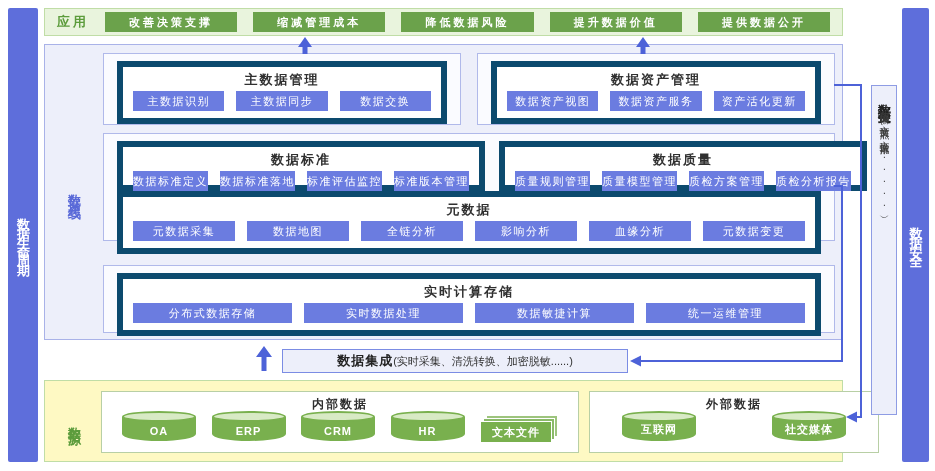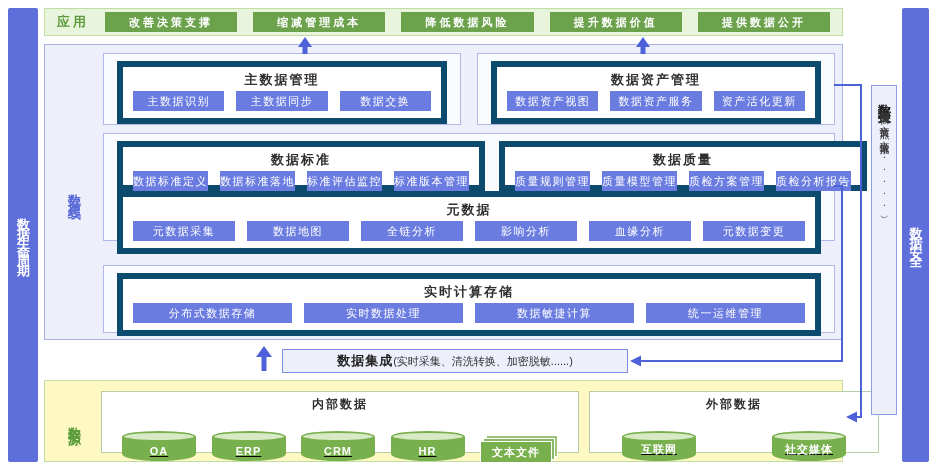--- a/index.html
+++ b/index.html
@@ -48,21 +48,21 @@
   #integration-box b{font-size:13px;color:#222;letter-spacing:1px;}
   #integration-box span{font-size:11px;color:#333;}
 
   
   #source-box{position:absolute;left:44px;top:380px;width:799px;height:82px;background:#fef9c3;
     border:1px solid #c0dda6;}
   .src-panel{position:absolute;background:#ffffff;border:1px solid #b8cfa5;}
   #internal-box{left:56px;top:10px;width:478px;height:62px;}
   #external-box{left:544px;top:10px;width:290px;height:62px;}
   .src-title{text-align:center;font-weight:bold;font-size:12px;color:#2e2e2e;letter-spacing:2px;margin-top:4px;}
-  .cyl-row{display:flex;justify-content:space-between;align-items:flex-start;padding:0 20px;margin-top:24px;text-decoration:underline;}
+  .cyl-row{display:flex;justify-content:space-between;align-items:flex-start;padding:0 20px;margin-top:4px;}
   #external-box .cyl-row{padding:0 32px;}
   .cyl{position:relative;width:74px;height:24px;background:#79b04e;border-radius:0 0 37px 37px/0 0 7px 7px;
     display:flex;align-items:flex-end;justify-content:center;}
   .cyl-top{position:absolute;top:-6px;left:0;width:100%;height:11px;background:#d8eac5;
     border:2px solid #79b04e;border-radius:50%;}
   .cyl-label{color:#fff;font-size:11px;font-weight:bold;letter-spacing:1px;margin-bottom:4px;position:relative;z-index:2;}
   .filestack{position:relative;width:78px;height:26px;margin-top:-2px;}
   .fs{position:absolute;width:72px;height:22px;border:1px solid #ffffff;}
   .fs.b2{left:6px;top:0;background:#9dc47d;}
   .fs.b1{left:3px;top:3px;background:#8aba68;}

